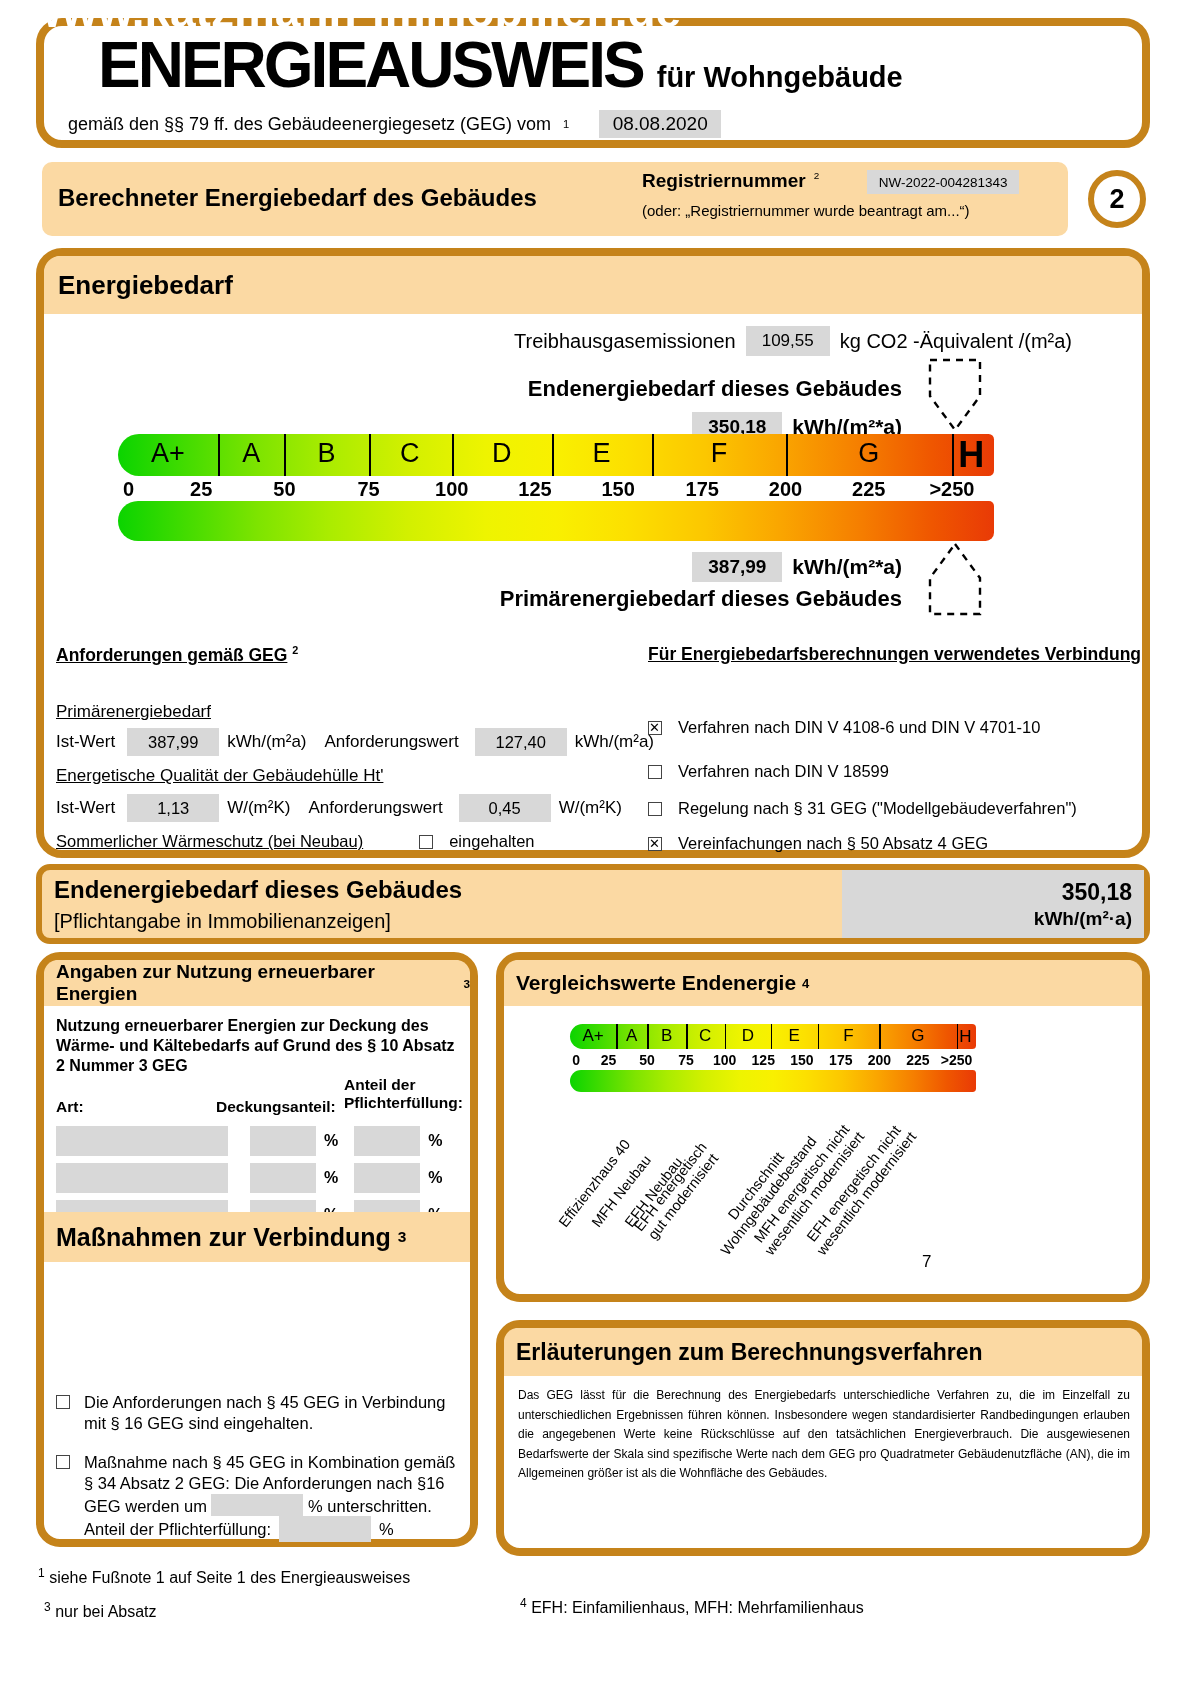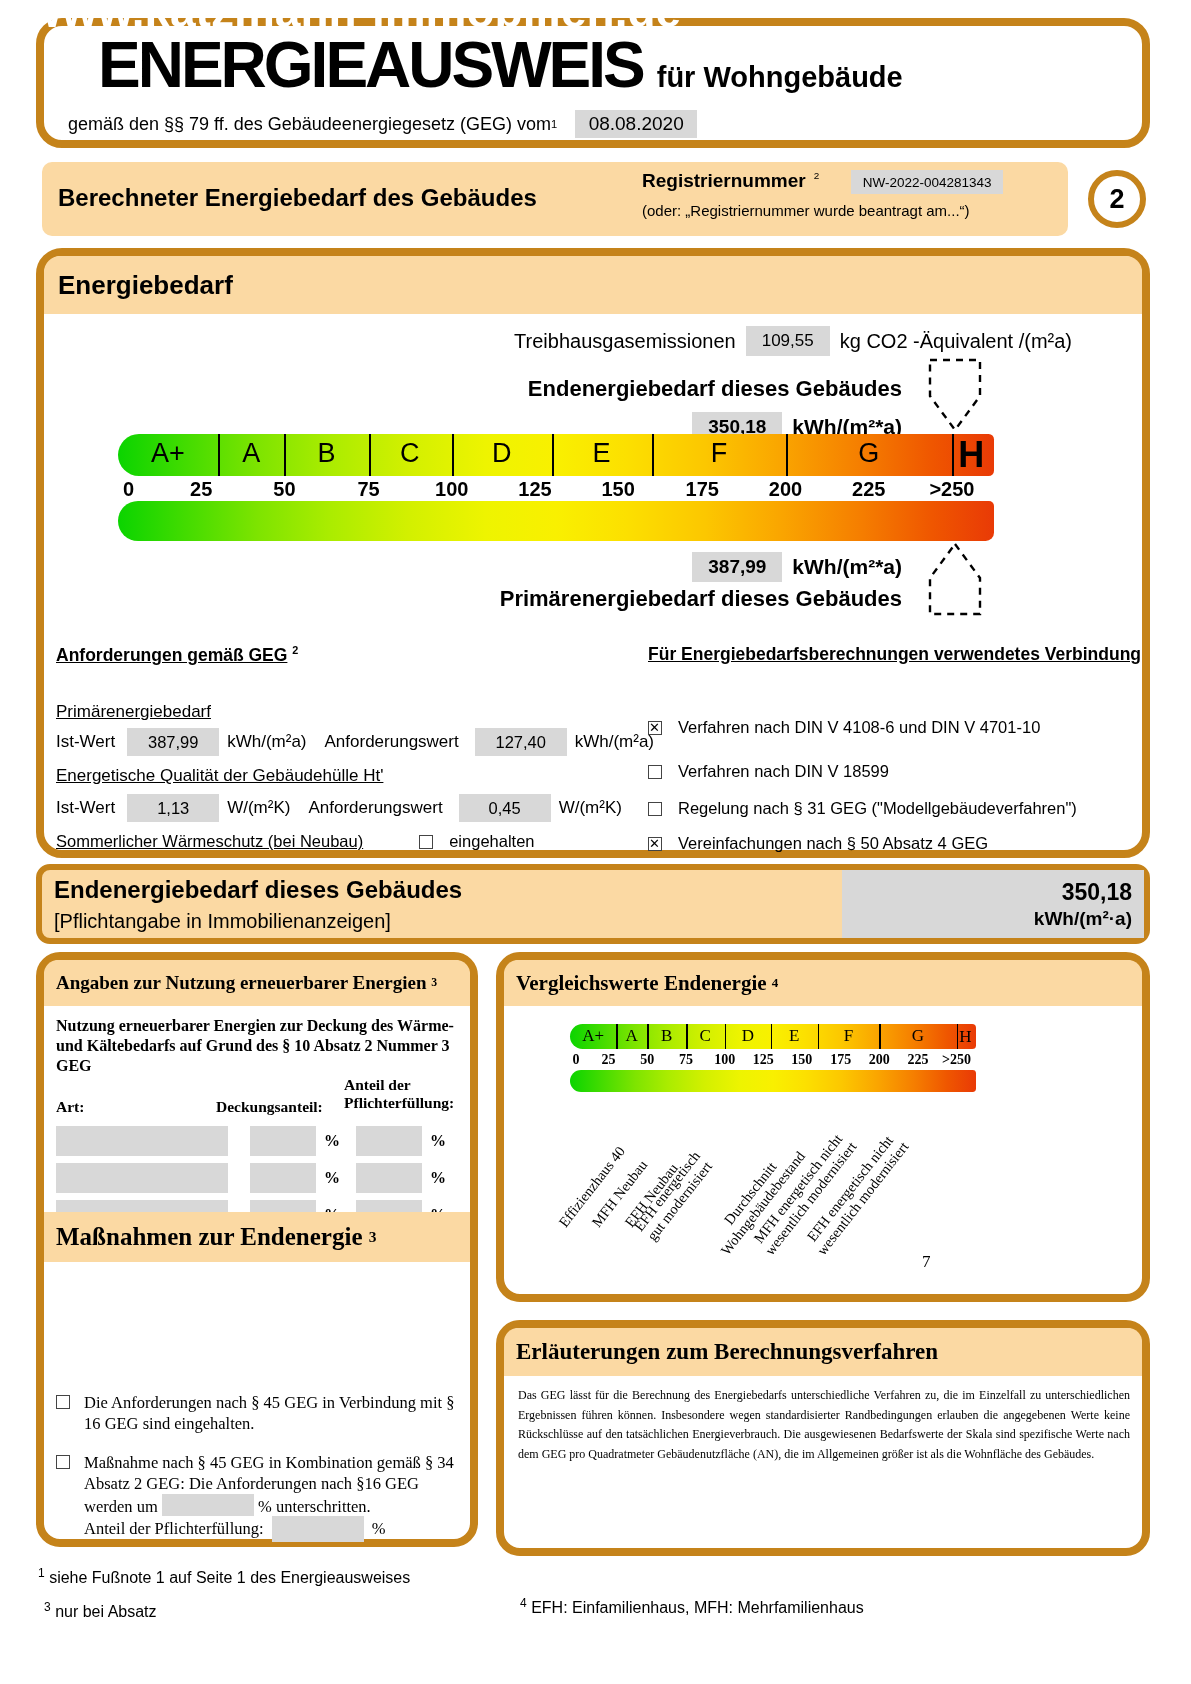--- a/index.html
+++ b/index.html
@@ -15,31 +15,31 @@
   .watermark{position:absolute;top:-16px;left:26px;font-size:46px;font-weight:700;color:#fff;z-index:9;white-space:nowrap;}
 
   .obox{position:absolute;border:8px solid var(--orange);border-radius:26px;background:#fff;}
   .band{background:var(--band);}
 
   
   .header-box{left:36px;top:18px;width:1114px;height:130px;}
   .hdr-title-row{position:absolute;left:18px;top:6px;display:flex;align-items:baseline;white-space:nowrap;margin-left:36px;}
   .hdr-title{font-size:64px;font-weight:700;letter-spacing:-3px;line-height:66px;}
   .hdr-sub{font-size:29px;font-weight:700;margin-left:14px;}
-  .hdr-law{position:absolute;left:24px;top:84px;font-size:18px;display:flex;align-items:center;gap:0;white-space:nowrap;}
+  .hdr-law{position:absolute;left:24px;top:84px;font-size:18px;display:flex;align-items:center;gap:12px;white-space:nowrap;}
   sup{font-size:0.62em;}
   .field{background:var(--field);display:inline-flex;align-items:center;justify-content:center;}
   .date-field{width:122px;height:28px;font-size:19px;margin-left:18px;}
 
   
   .regbar{position:absolute;left:42px;top:162px;width:1026px;height:74px;background:var(--band);border-radius:10px;}
   .regbar-title{position:absolute;left:16px;top:22px;font-size:24px;font-weight:700;white-space:nowrap;}
   .reg-label-row{position:absolute;left:600px;top:8px;display:flex;align-items:flex-start;gap:8px;white-space:nowrap;}
   .reg-label{font-size:19px;font-weight:700;}
-  .reg-field{min-width:152px;height:24px;font-size:13.5px;margin-left:24px;padding:0 8px;}
+  .reg-field{min-width:152px;height:24px;font-size:13.5px;margin-left:40px;padding:0 8px;}
   .reg-alt{position:absolute;left:600px;top:40px;font-size:15px;white-space:nowrap;}
   .page-circle{position:absolute;left:1088px;top:170px;width:58px;height:58px;border:6px solid var(--orange);border-radius:50%;background:#fff;display:flex;align-items:center;justify-content:center;font-size:27px;font-weight:700;}
 
   
   .main-box{left:36px;top:248px;width:1114px;height:610px;}
   .main-band{position:absolute;left:0;top:0;right:0;height:58px;border-radius:16px 16px 0 0;display:flex;align-items:center;padding-left:14px;font-size:26px;font-weight:700;}
   .thg-row{position:absolute;top:70px;right:70px;display:flex;align-items:center;gap:10px;font-size:20px;white-space:nowrap;}
   .thg-field{width:84px;height:30px;font-size:17px;}
   .end-label{position:absolute;top:120px;right:240px;font-size:22px;font-weight:700;white-space:nowrap;}
   .end-value-row{position:absolute;top:156px;right:240px;display:flex;align-items:center;gap:10px;font-size:21px;font-weight:700;white-space:nowrap;}
@@ -78,21 +78,21 @@
 
   
   .endband{position:absolute;left:36px;top:864px;width:1114px;height:80px;border:6px solid var(--orange);border-radius:14px;background:var(--band);}
   .endband-title{position:absolute;left:12px;top:6px;font-size:24px;font-weight:700;white-space:nowrap;}
   .endband-sub{position:absolute;left:12px;top:40px;font-size:20px;white-space:nowrap;}
   .endband-valbox{position:absolute;right:0;top:0;bottom:0;width:302px;background:var(--field);display:flex;flex-direction:column;align-items:flex-end;justify-content:center;padding-right:12px;gap:2px;}
   .endband-val{font-size:23px;font-weight:700;}
   .endband-unit{font-size:19px;font-weight:700;}
 
   
-  .panel{position:absolute;border:8px solid var(--orange);border-radius:24px;background:#fff;font-family:Liberation Serif, serif;}
+  .panel{position:absolute;border:8px solid var(--orange);border-radius:24px;background:#fff;}
   .panel-band{position:absolute;left:0;right:0;top:0;background:var(--band);border-radius:14px 14px 0 0;display:flex;align-items:center;padding-left:12px;font-weight:700;}
 
   .left-panel{left:36px;top:952px;width:442px;height:595px;}
   .lp-band1{height:46px;font-size:19px;}
   .lp-intro{position:absolute;left:12px;top:56px;width:400px;font-size:16px;font-weight:700;line-height:20px;}
   .lp-colhead{position:absolute;left:12px;top:100px;width:404px;font-size:15.5px;font-weight:700;}
   .lp-art{position:absolute;left:0;top:38px;}
   .lp-deck{position:absolute;left:160px;top:38px;}
   .lp-anteil{position:absolute;left:288px;top:16px;white-space:pre-line;}
   .lp-datarow{position:absolute;left:12px;display:flex;align-items:center;font-size:16px;font-weight:700;}
@@ -313,21 +313,21 @@
     </div>
     <div class="lp-datarow" style="top:240px;">
       <span class="field lp-f1"></span>
       <span class="field lp-f2"></span>
       <span class="pct">%</span>
       <span class="field lp-f3"></span>
       <span class="pct">%</span>
     </div>
 
     <div class="panel-band lp-band2">
-      <span>Maßnahmen zur Endenergie</span>&nbsp;<sup>3</sup>
+      <span>Maßnahmen zur Verbindung</span>&nbsp;<sup>3</sup>
     </div>
     <div class="lp-cb" style="top:432px;width:404px;">
       <span class="cb"></span>
       <span>Die Anforderungen nach § 45 GEG in Verbindung mit § 16 GEG sind eingehalten.</span>
     </div>
     <div class="lp-cb" style="top:492px;width:410px;">
       <span class="cb"></span>
       <span><span>Maßnahme nach § 45 GEG in Kombination gemäß § 34 Absatz 2 GEG: Die Anforderungen nach §16 GEG werden um</span> <span class="field inline-field"></span> <span>% unterschritten.</span></span>
     </div>
     <div class="lp-anteilrow" style="top:556px;">

